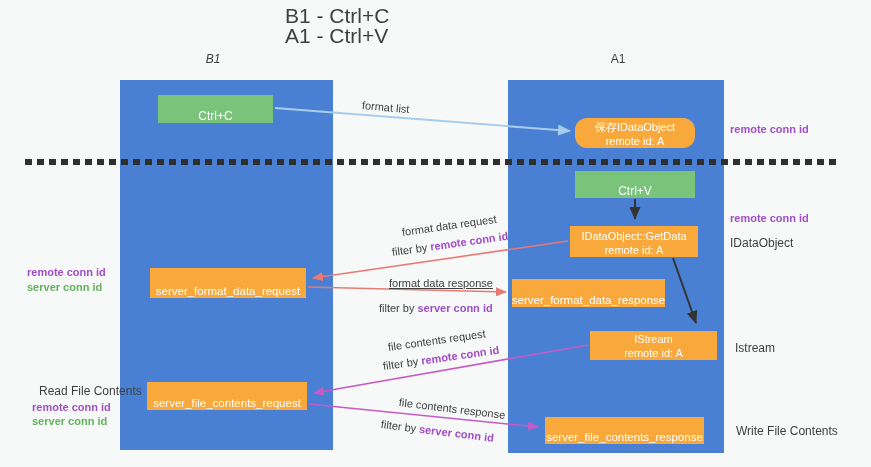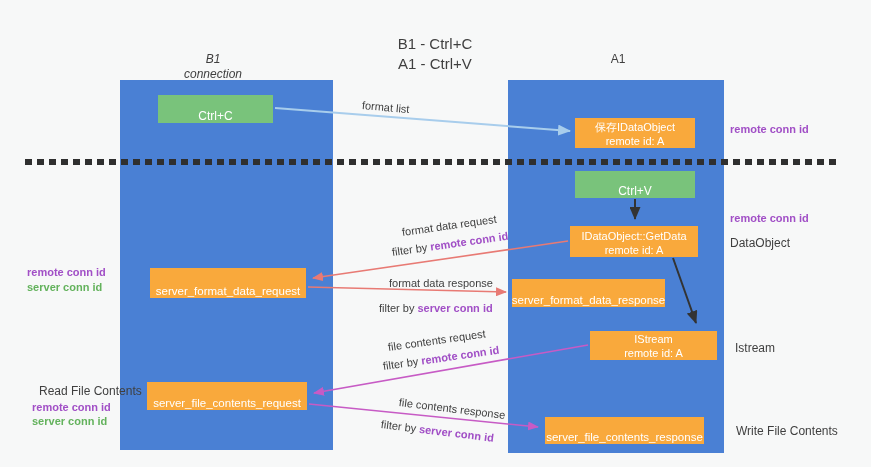--- a/index.html
+++ b/index.html
@@ -5,41 +5,41 @@
   html, body { margin: 0; padding: 0; background: var(--page-bg, #f7f8f8); }
   .canvas {
     position: relative; width: 871px; height: 467px;
     background: var(--page-bg, #f7f8f8);
     font-family: "Liberation Sans", sans-serif;
     overflow: hidden;
     color: var(--text-dark, #3f3f3f);
   }
   .abs { position: absolute; }
   .title {
-    left: 285px; top: 6px; width: 300px; text-align: center;
-    font-size: 15px; line-height: 20px; color: var(--text-dark, #3c3c3c); margin-top: 28px;
+    left: 285px; top: 6px; width: 300px; 
+    font-size: 21px; line-height: 20px; color: var(--text-dark, #3c3c3c);
   }
   .col-header {
     width: 140px; text-align: center; font-size: 12px; line-height: 15px;
     color: var(--text-dark, #3f3f3f);
   }
   .col-header.left  { left: 143px; top: 52px; font-style: italic; }
   .col-header.right { left: 548px; top: 52px; }
   .column { background: var(--column-blue, #4a80d4); }
   .column.left  { left: 120px; top: 80px; width: 213px; height: 370px; }
   .column.right { left: 508px; top: 80px; width: 216px; height: 373px; }
   .node {
     display: flex; flex-direction: column; align-items: center; justify-content: flex-end;
     color: var(--box-text, #ffffff); text-align: center; white-space: nowrap;
   }
   .node.green  { background: var(--box-green, #79c37b); font-size: 12px; }
   .node.orange { background: var(--box-orange, #f9a93c); font-size: 11px; line-height: 14px; }
   .node.single { font-size: 11.5px; }
   .n-ctrl-c  { left: 158px; top: 95px;  width: 115px; height: 28px; }
-  .n-save    { left: 575px; top: 118px; width: 120px; height: 30px; }
+  .n-save    { left: 575px; top: 118px; width: 120px; height: 30px; border-radius: 12px; }
   .n-ctrl-v  { left: 575px; top: 171px; width: 120px; height: 27px; }
   .n-getdata { left: 570px; top: 226px; width: 128px; height: 31px; }
   .n-freq    { left: 150px; top: 268px; width: 156px; height: 30px; }
   .n-fresp   { left: 512px; top: 279px; width: 153px; height: 28px; }
   .n-istream { left: 590px; top: 331px; width: 127px; height: 29px; }
   .n-creq    { left: 147px; top: 382px; width: 160px; height: 28px; }
   .n-cresp   { left: 545px; top: 417px; width: 159px; height: 27px; }
   .side { font-size: 12px; white-space: nowrap; color: var(--text-dark, #3f3f3f); }
   .purple { color: var(--label-purple, #a14fc6); font-weight: bold; font-size: 11px; white-space: nowrap; }
   .green-lbl { color: var(--label-green, #63b25c); font-weight: bold; font-size: 11px; white-space: nowrap; }
@@ -61,21 +61,20 @@
 
 <div class="canvas">
 
   <div class="abs title">
     <div>B1 - Ctrl+C</div>
     <div>A1 - Ctrl+V</div>
   </div>
 
   <div class="abs col-header left">
     <div>B1</div>
-    <div>connection</div>
   </div>
   <div class="abs col-header right">
     <div>A1</div>
   </div>
 
   <div class="abs column left"></div>
   <div class="abs column right"></div>
 
   <svg class="overlay" width="871" height="467" viewBox="0 0 871 467">
     <defs>
@@ -144,38 +143,38 @@
   <div class="abs node orange single n-creq">
     <div>server_file_contents_request</div>
   </div>
 
   <div class="abs node orange single n-cresp">
     <div>server_file_contents_response</div>
   </div>
 
   <div class="abs purple" style="left:730px; top:123px;">remote conn id</div>
   <div class="abs purple" style="left:730px; top:212px;">remote conn id</div>
-  <div class="abs side" style="left:730px; top:236px;">DataObject</div>
+  <div class="abs side" style="left:730px; top:236px;">IDataObject</div>
   <div class="abs side" style="left:735px; top:341px;">Istream</div>
   <div class="abs side" style="left:736px; top:424px;">Write File Contents</div>
 
   <div class="abs purple" style="left:27px; top:266px;">remote conn id</div>
   <div class="abs green-lbl" style="left:27px; top:281px;">server conn id</div>
   <div class="abs side" style="left:27px; top:384px;margin-left:12px;">Read File Contents</div>
   <div class="abs purple" style="left:32px; top:401px;">remote conn id</div>
   <div class="abs green-lbl" style="left:32px; top:415px;">server conn id</div>
 
   <div class="abs alabel" style="left:362px; top:99px; transform:rotate(5deg);">format list</div>
 
   <div class="abs alabel" style="left:402px; top:226px; transform:rotate(-8deg);">format data request</div>
   <div class="abs alabel" style="left:392px; top:246px; transform:rotate(-8deg);">
     <span class="pfx">filter by</span><span class="purple">remote conn id</span>
   </div>
 
-  <div class="abs alabel" style="left:389px; top:277px;">format data response</div>
+  <div class="abs alabel" style="left:389px; top:277px;text-decoration:underline;">format data response</div>
   <div class="abs alabel" style="left:379px; top:302px;">
     <span class="pfx">filter by</span><span class="purple">server conn id</span>
   </div>
 
   <div class="abs alabel" style="left:388px; top:341px; transform:rotate(-8deg);">file contents request</div>
   <div class="abs alabel" style="left:383px; top:360px; transform:rotate(-8deg);">
     <span class="pfx">filter by</span><span class="purple">remote conn id</span>
   </div>
 
   <div class="abs alabel" style="left:399px; top:396px; transform:rotate(7deg);">file contents response</div>

